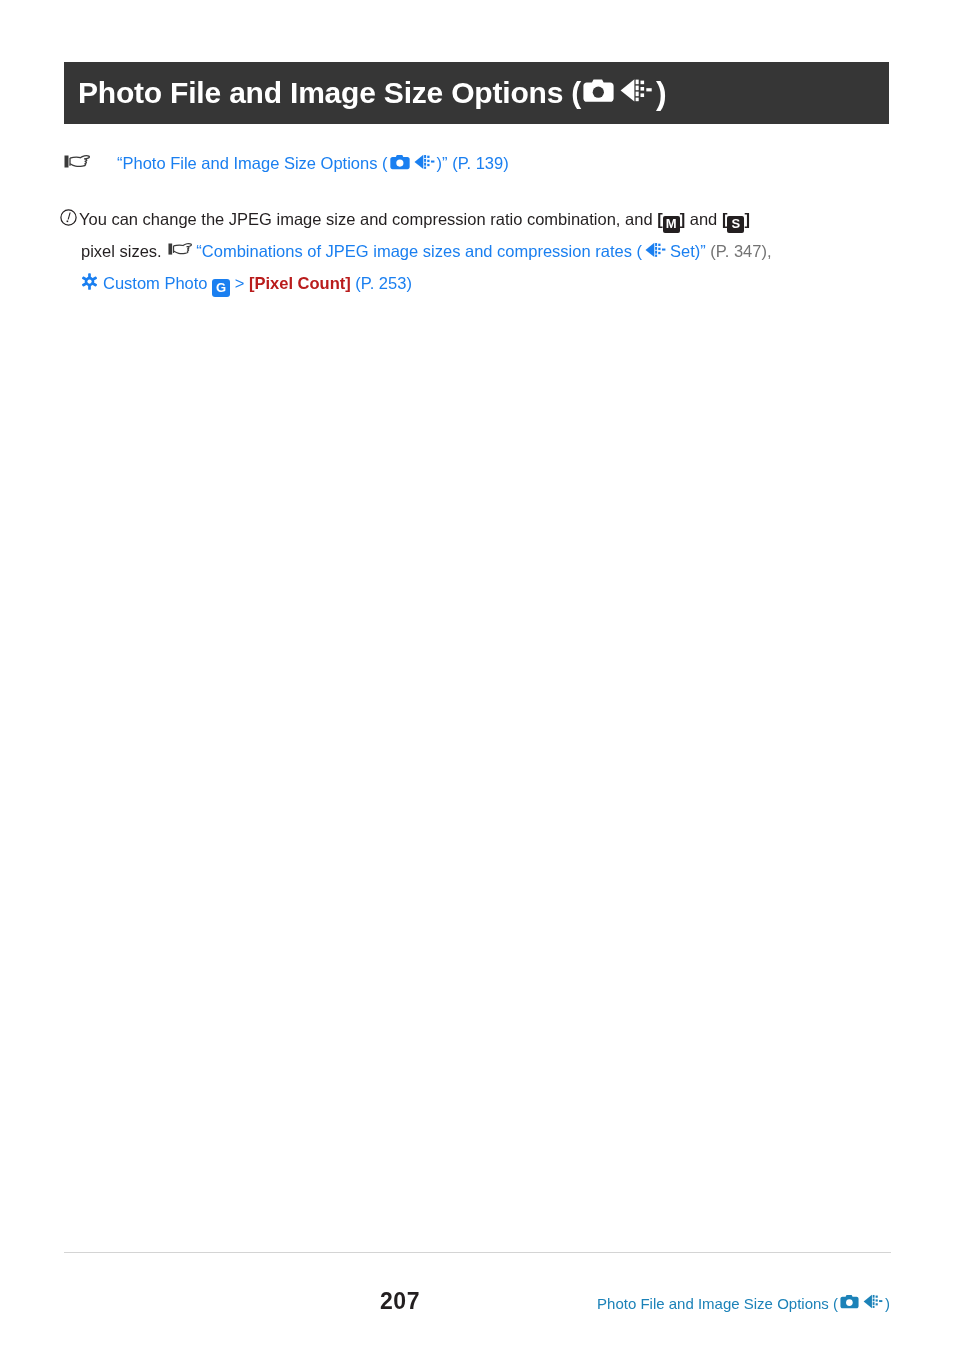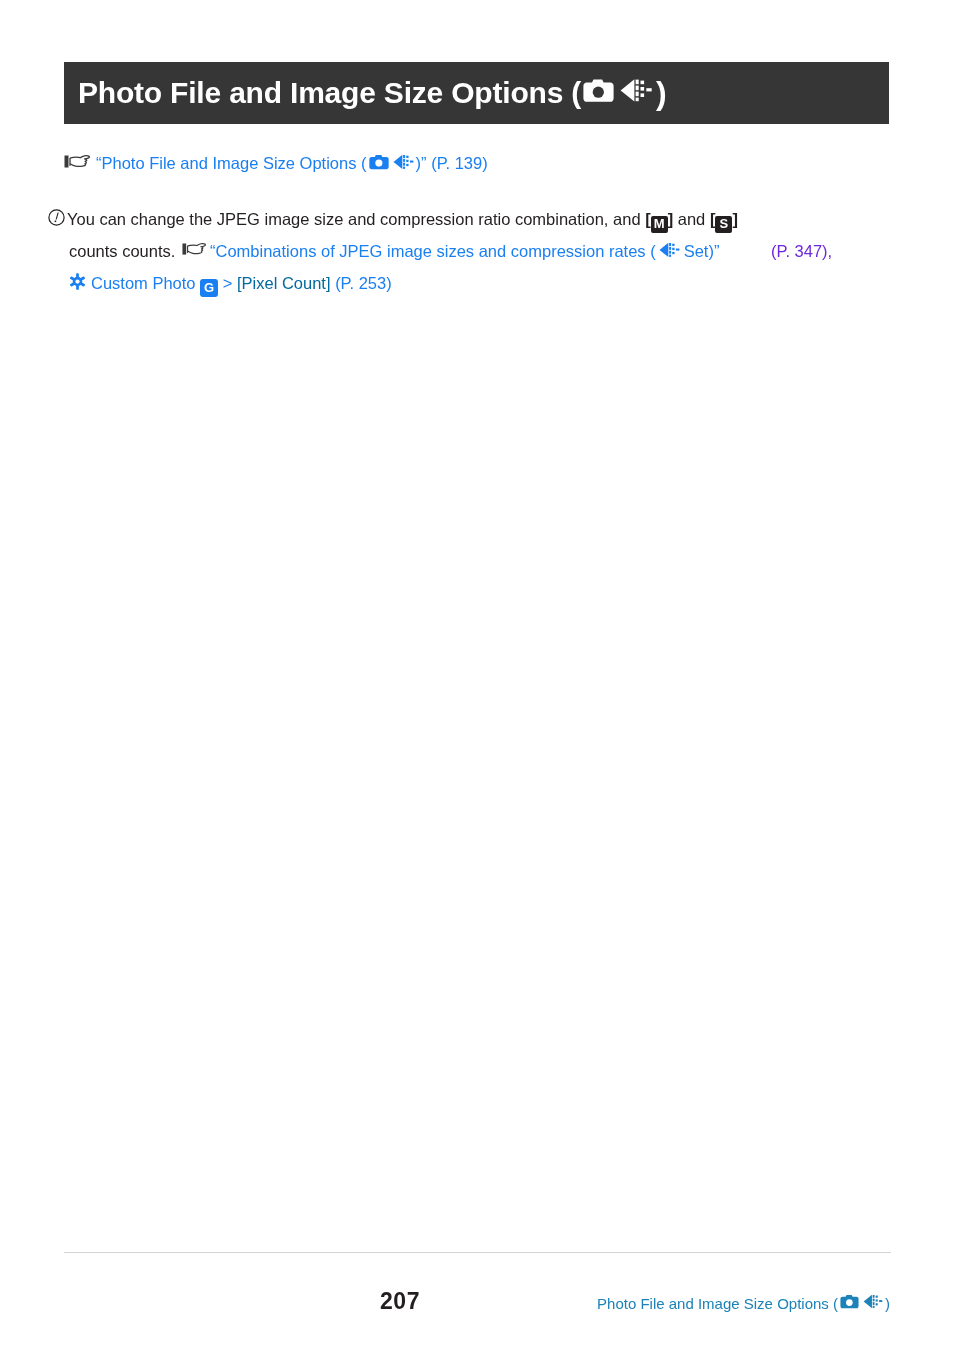--- a/index.html
+++ b/index.html
@@ -106,39 +106,39 @@
     position: absolute;
     left: 64px;
     top: 153px;
     font-size: 16.5px;
     color: #1a7ff0;
     white-space: nowrap;
     display: flex;
     align-items: center;
     line-height: 1.2;
   }
-  .ref-line .ref-text { margin-left: 6px; }
+  .ref-line .ref-text { margin-left: 27px; }
   .link-blue { color: #1a7ff0; text-align: right; }
 
   
   .note {
     position: absolute;
-    left: 48px;
+    left: 60px;
     top: 204px;
     width: 800px;
     font-size: 16.5px;
     line-height: 31px;
     color: #231f20;
   }
   .note .l1 { white-space: nowrap; display: block; }
   .note .l2 { white-space: nowrap; display: block; padding-left: 21px; }
   .note .l3 { white-space: nowrap; display: block; padding-left: 21px; }
   .bold { font-weight: bold; }
-  .blue-bold { color: #0369a1; font-weight: normal; }
-  .gray-p { color: #6d28d9; margin-left: 47px; }
+  .blue-bold { color: #b91c1c; font-weight: bold; }
+  .gray-p { color: #737373; }
 
   
   .footer-rule {
     position: absolute;
     left: 64px;
     top: 1252px;
     width: 827px;
     height: 1px;
     background: #d4d4d4;
   }
@@ -231,21 +231,21 @@
           <path d="M9.6 3.6 L7.6 10.4 h1.1 L10.7 3.6z" fill="#231f20"></path>
           <rect x="6.6" y="11.5" width="1.6" height="1.6" fill="#231f20"></rect>
         </svg>
       </span><span>You can change the JPEG image size and compression ratio combination, and</span>
       <span class="bold">[</span><span class="badge-dark">M</span><span class="bold">]</span>
       <span>and</span>
       <span class="bold">[</span><span class="badge-dark">S</span><span class="bold">]</span>
     </span>
 
     <span class="l2">
-      <span>counts counts.</span>
+      <span>pixel sizes.</span>
       <span class="ic-hand" style="margin:0 4px 0 2px;">
         <svg width="24" height="17" viewBox="0 0 26 18" aria-hidden="true">
           <rect x="0.5" y="2.5" width="4" height="12" fill="#3a3a3a"></rect>
           <path fill="none" stroke="#3a3a3a" stroke-width="1.3" d="M6 5.1c1.7-.5 4.3-.9 6.4-.9 1.9 0 3.2.2 3.9.5.8-.6 2.4-1.5 4.2-1.9 1.5-.3 3.3-.3 4.3.3.9.6.6 1.6-.7 2.1-1.2.5-2.9.7-4 .7 1.2.1 2.4.5 2.6 1.1.2.7-.8 1.2-2 1.3 1 .2 1.7.6 1.7 1.2 0 .6-.8 1-1.8 1.1.7.3 1.1.7 1 1.2-.2.7-1.4 1.1-3.2 1.3-2.2.3-5.1.3-6.8 0-1.6-.3-3.4-1.1-5.6-2.4"></path>
           <path fill="none" stroke="#3a3a3a" stroke-width="1.3" d="M6 5.1v7.6"></path>
         </svg>
       </span><span class="link-blue">“Combinations of JPEG image sizes and compression rates (</span><span class="icon" style="margin:0 3px;"><svg width="22" height="16" viewBox="0 0 34 25" aria-hidden="true">
             <path fill="#1a7ff0" d="M14.4 1.2v22.4L0.6 12.4z"></path>
             <rect x="15.6" y="1.6" width="3.1" height="4.6" fill="#1a7ff0"></rect>
             <rect x="15.6" y="7.6" width="3.1" height="4.6" fill="#1a7ff0"></rect>

